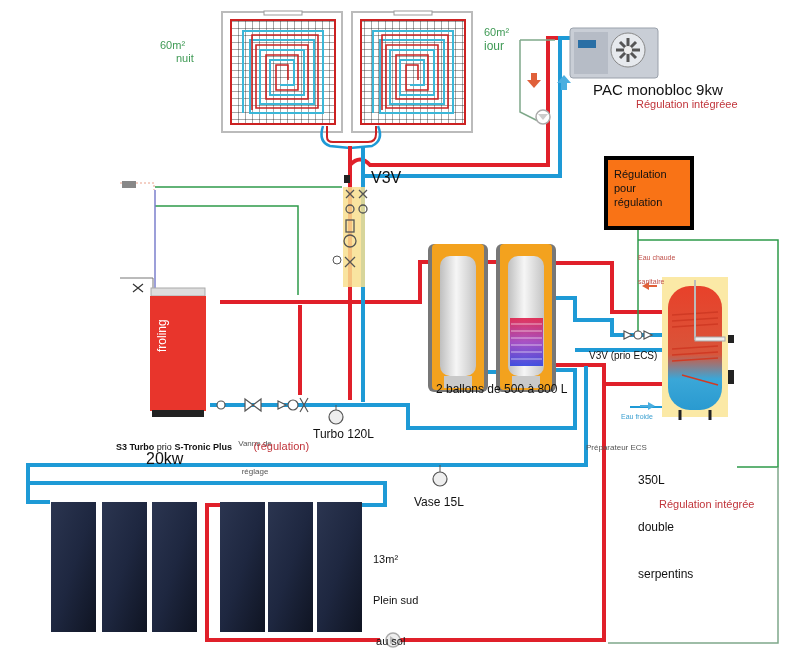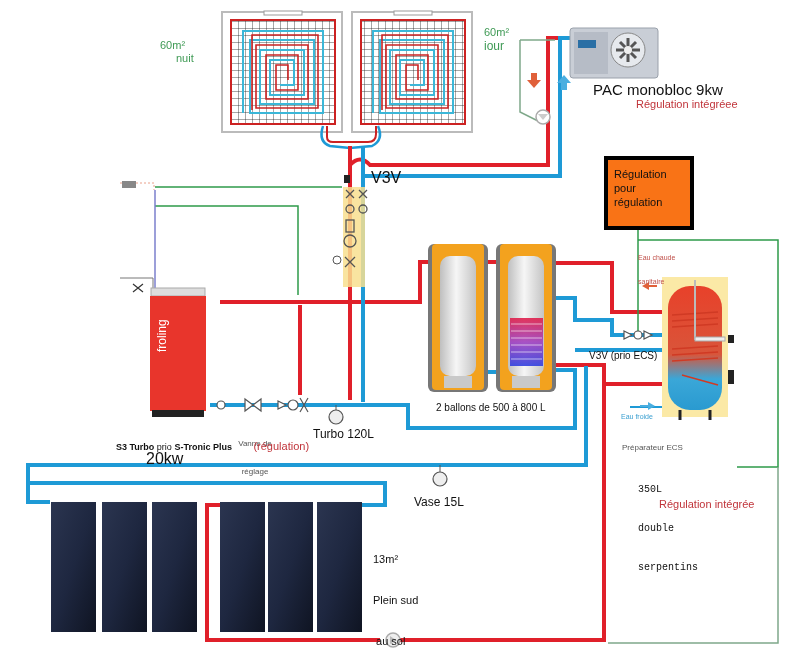--- a/index.html
+++ b/index.html
@@ -259,27 +259,27 @@
 
 <div class="lbl" style="left:237px;top:421px;font-size:8px;color:#555;text-align:center;width:36px;">
   <div>Vanne de</div>
   <div>réglage</div>
 </div>
 <div class="lbl black" style="left:313px;top:428px;font-size:12px;">Turbo 120L</div>
 
 <div class="lbl black" style="left:116px;top:440px;font-size:9px;"><b>S3 Turbo</b> <span>prio</span> <b>S-Tronic Plus</b> <span class="red" style="font-size:11px;">(régulation)</span></div>
 <div class="lbl black" style="left:146px;top:450px;font-size:16px;">20kw</div>
 
-<div class="lbl black" style="left:436px;top:402px;font-size:10px;">2 ballons de 500 à 800 L</div>
+<div class="lbl black" style="left:436px;top:383px;font-size:12px;">2 ballons de 500 à 800 L</div>
 
 <div class="lbl black" style="left:589px;top:350px;font-size:10px;">V3V (prio ECS)</div>
 
 <div class="lbl" style="left:621px;top:413px;font-size:7px;color:#3a9fd0;">Eau froide</div>
-<div class="lbl" style="left:622px;top:443px;font-size:8px;color:#555;">Préparateur ECS</div>
-<div class="lbl black" style="left:638px;top:457px;font-size:10px;line-height:1.3;font-family:Liberation Mono, monospace;">
+<div class="lbl" style="left:586px;top:443px;font-size:8px;color:#555;">Préparateur ECS</div>
+<div class="lbl black" style="left:638px;top:442px;font-size:12px;line-height:1.3;">
   <div>350L</div>
   <div>double</div>
   <div>serpentins</div>
 </div>
 <div class="lbl red" style="left:640px;top:498px;font-size:11px;">Régulation intégrée</div>
 
 <div class="lbl black" style="left:414px;top:496px;font-size:12px;">Vase 15L</div>
 
 <div class="lbl black" style="left:373px;top:525px;font-size:11px;line-height:1.25;">
   <div>13m²</div>

